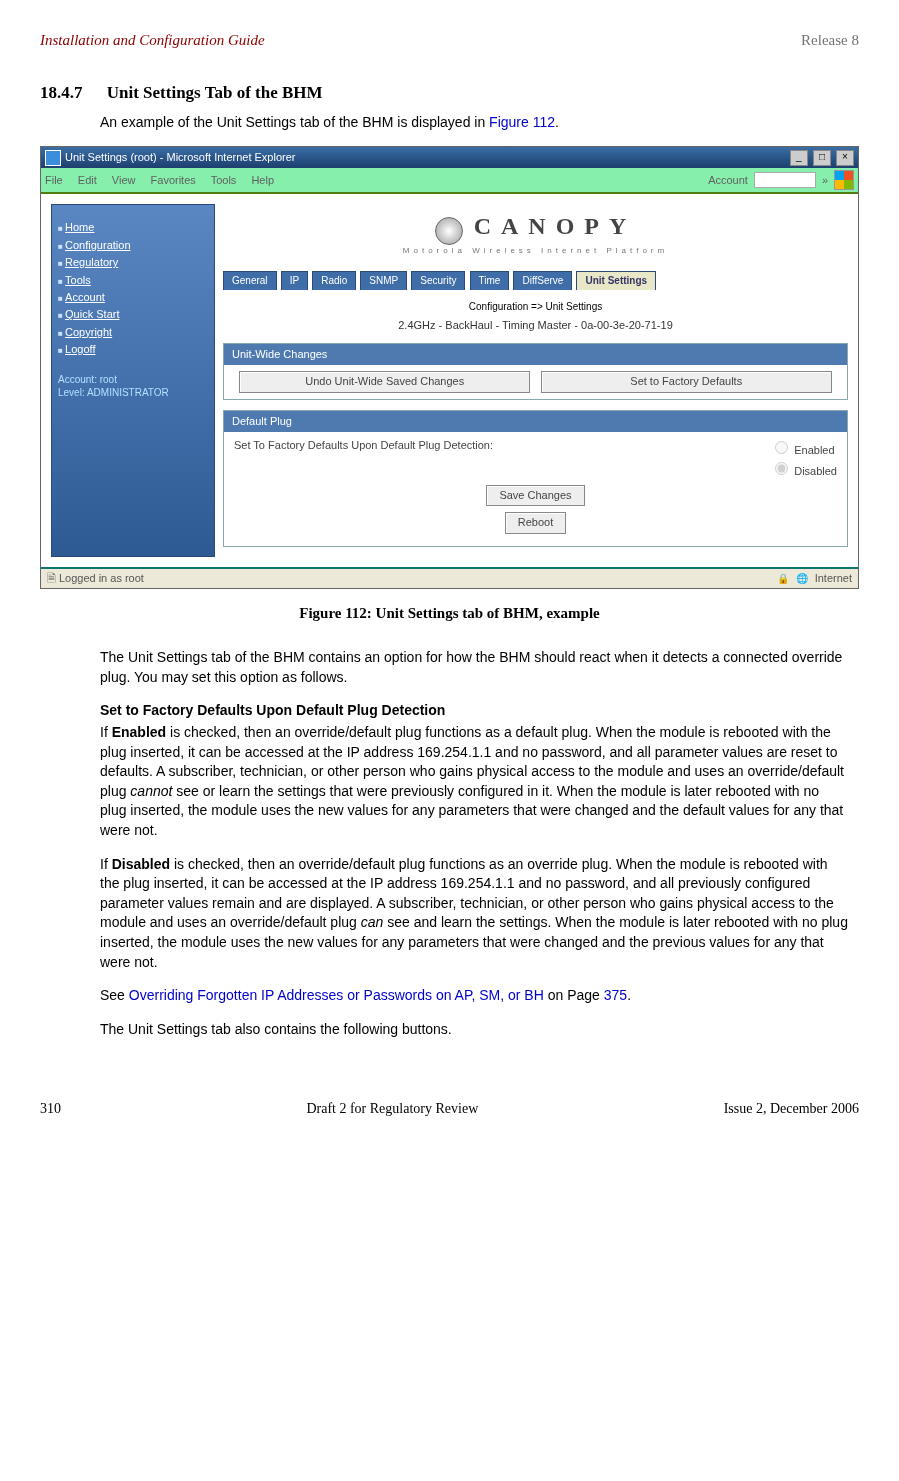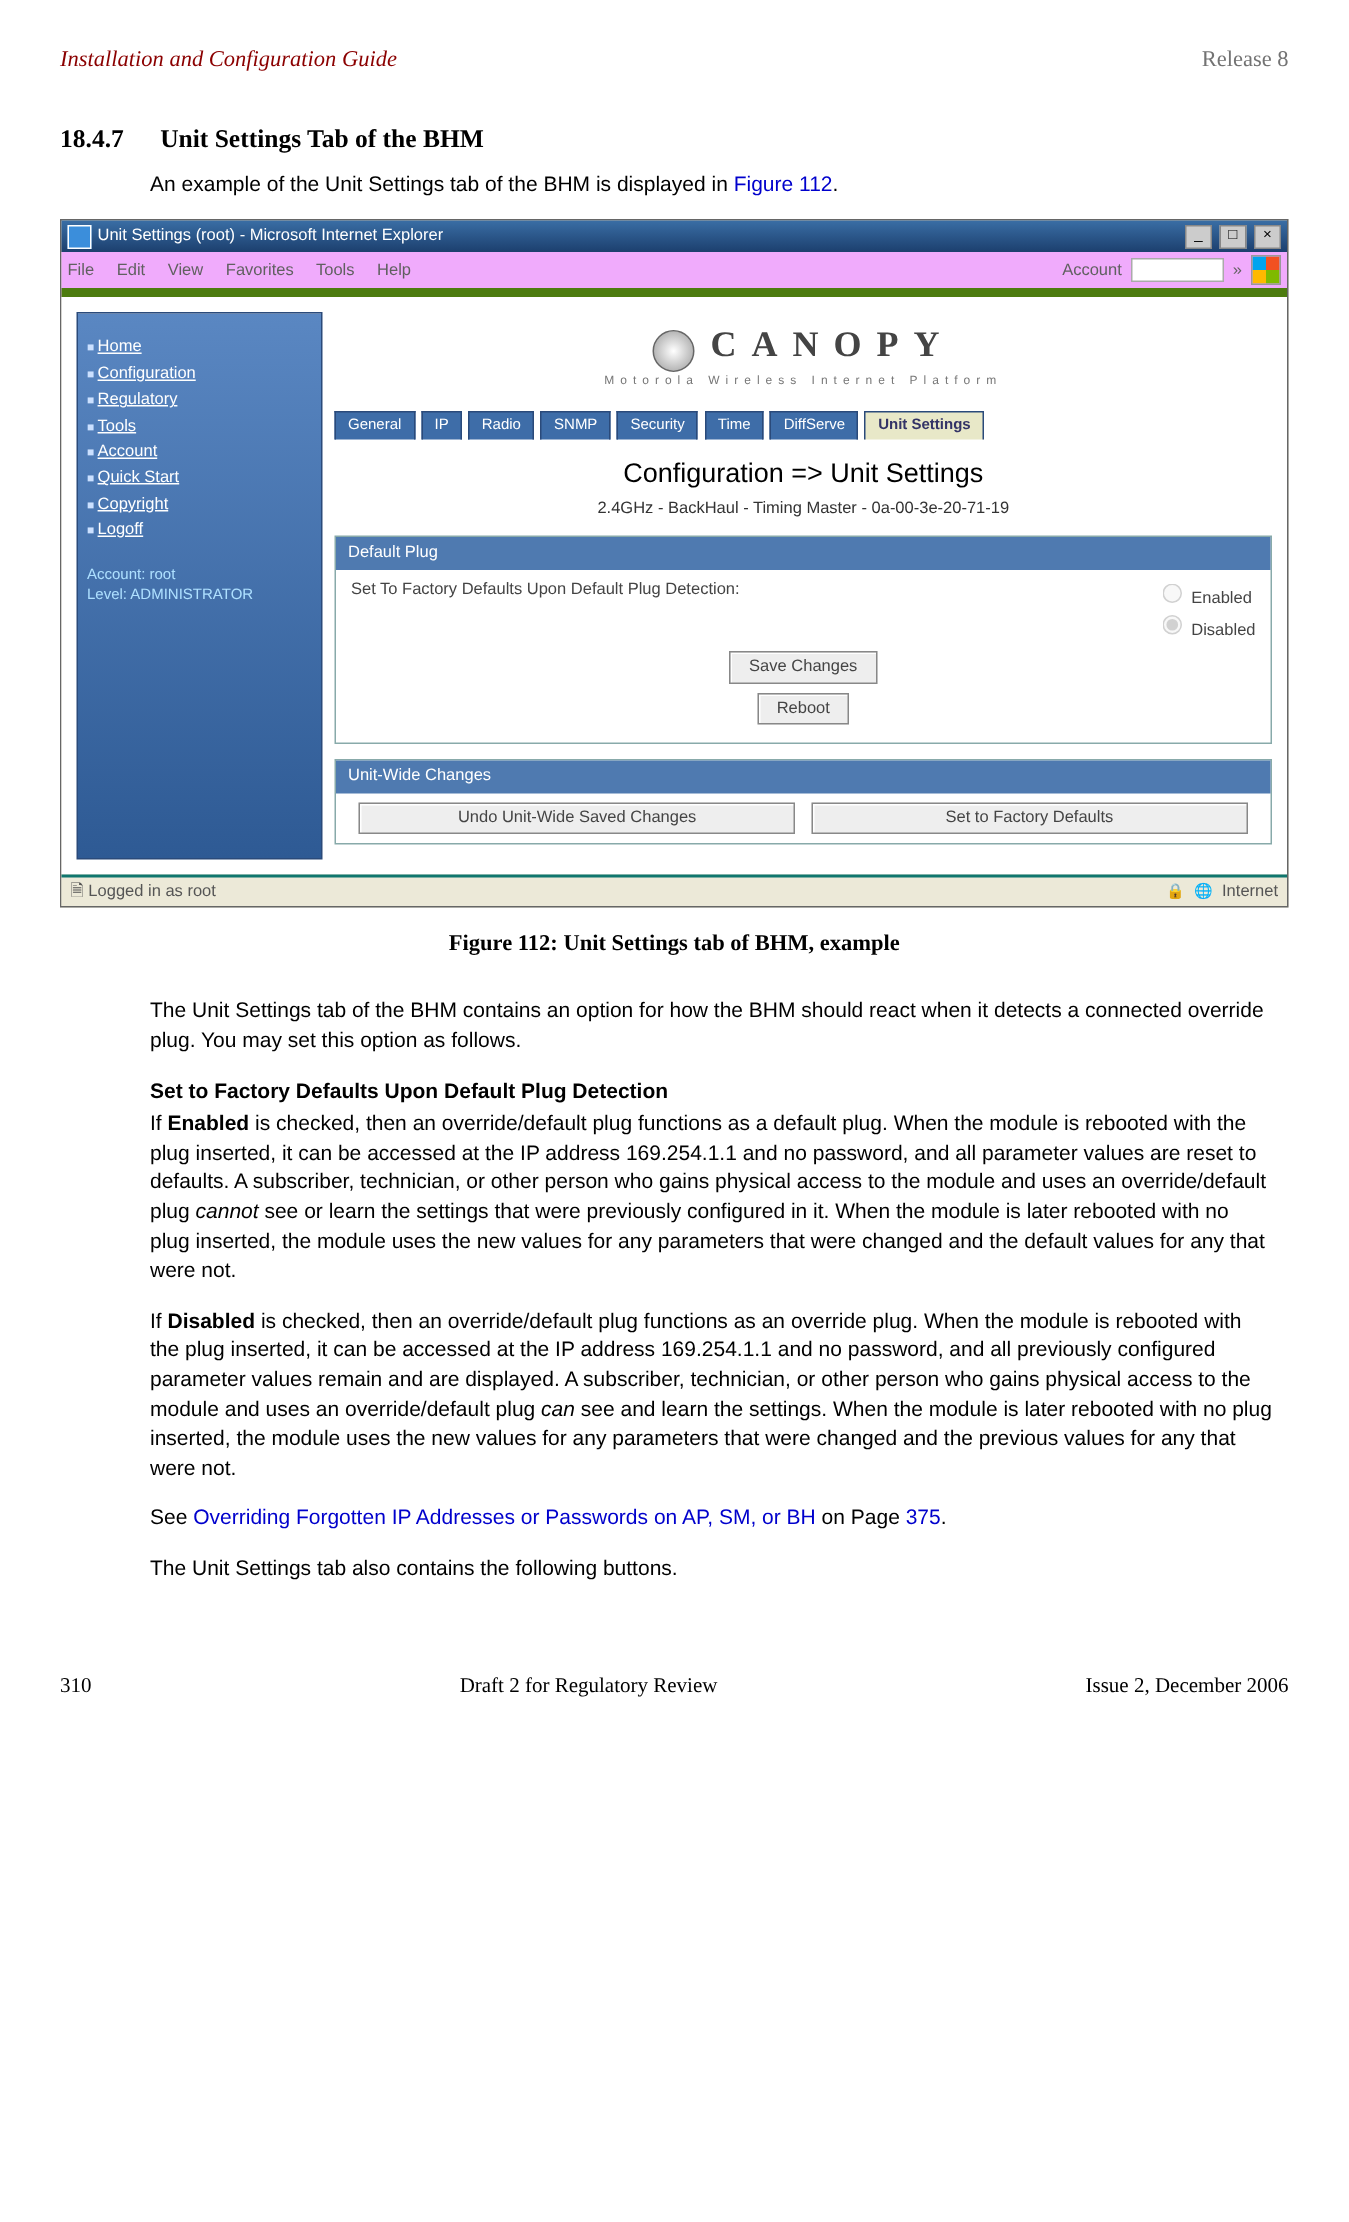--- a/index.html
+++ b/index.html
@@ -71,22 +71,22 @@
     display:inline-block;
     width:16px; height:14px;
     background:#ccc; border:1px solid #888;
     margin-left:2px;
     text-align:center;
     line-height:12px;
     font-size:10px;
     color:#000;
   }
   .ie-menubar {
-    background:#f0abfc;
-    border-bottom:6px solid #4d7c0f;
+    background:#86efac;
+    border-bottom:2px solid #4d7c0f;
     padding:2px 4px;
     display:flex;
     justify-content:space-between;
     align-items:center;
     color:#606060;
   }
   .ie-menubar .menus span { margin-right:12px; text-decoration:underline dotted transparent;}
   .ie-menubar .addr { display:flex; align-items:center; gap:6px;}
   .ie-menubar .addr-box {
     border:1px solid #aaa; background:#fff; width:60px; height:14px;
@@ -128,21 +128,21 @@
   .tabs { margin:4px 0 4px 0;}
   .tabs span {
     display:inline-block;
     background:#3e6da8; color:#fff;
     padding:2px 8px; font-size:10px;
     border:1px solid #2a4a7a; border-bottom:none;
     margin-right:1px;
   }
   .tabs span.active { background:#e8e8c8; color:#336; font-weight:bold;}
   .cfg-title {
-    text-align:center; font-size:18px; margin:10px 0 4px 0; font-weight:normal;
+    text-align:center; font-size:10px; margin:10px 0 4px 0; font-weight:normal;
   }
   .cfg-sub { text-align:center; font-size:11px; color:#333; margin-bottom:10px;}
   .panel { border:1px solid #8aa; margin-bottom:10px;}
   .panel-head {
     background:#4f7ab0; color:#fff; padding:3px 8px; font-size:11px;
   }
   .panel-body { padding:6px 10px; font-size:11px; color:#444;}
   .radio-row { display:flex; align-items:flex-start; gap:20px;}
   .radio-col label { display:block; }
   .btn {
@@ -236,40 +236,40 @@
         <span>Radio</span>
         <span>SNMP</span>
         <span>Security</span>
         <span>Time</span>
         <span>DiffServe</span>
         <span class="active">Unit Settings</span>
       </div>
       <div class="cfg-title">Configuration =&gt; Unit Settings</div>
       <div class="cfg-sub">2.4GHz - BackHaul - Timing Master - 0a-00-3e-20-71-19</div>
       <div class="panel">
+        <div class="panel-head">Unit-Wide Changes</div>
+        <div class="wide-btns">
+          <span class="btn">Undo Unit-Wide Saved Changes</span>
+          <span class="btn">Set to Factory Defaults</span>
+        </div>
+      </div>
+      <div class="panel">
         <div class="panel-head">Default Plug</div>
         <div class="panel-body">
           <div class="radio-row">
             <div style="flex:1">Set To Factory Defaults Upon Default Plug Detection:</div>
             <div class="radio-col">
               <label><input type="radio" disabled="" style=""> <span>Enabled</span></label>
               <label><input type="radio" checked="" disabled="" style=""> <span>Disabled</span></label>
             </div>
           </div>
           <div class="btn-row"><span class="btn">Save Changes</span></div>
           <div class="btn-row"><span class="btn">Reboot</span></div>
         </div>
       </div>
-      <div class="panel">
-        <div class="panel-head">Unit-Wide Changes</div>
-        <div class="wide-btns">
-          <span class="btn">Undo Unit-Wide Saved Changes</span>
-          <span class="btn">Set to Factory Defaults</span>
-        </div>
-      </div>
     </div>
   </div>
   <div class="ie-status">
     <span>🗎 <span>Logged in as root</span></span>
     <span class="right">
       <span class="lock-icon"></span>
       <span class="net-icon"></span>
       <span>Internet</span>
     </span>
   </div>

